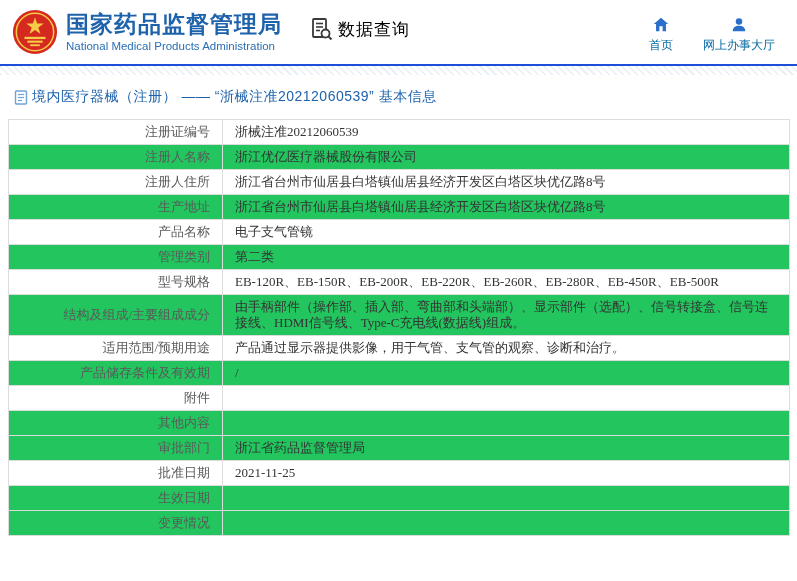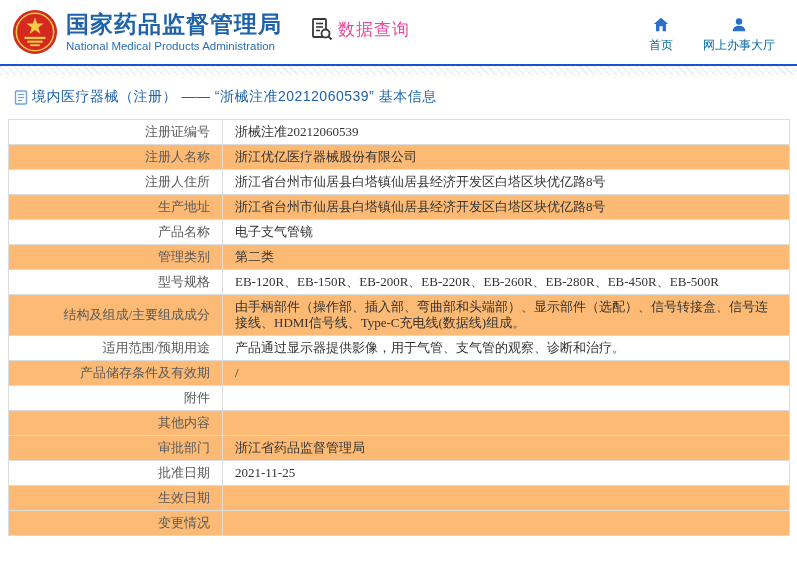--- a/index.html
+++ b/index.html
@@ -30,21 +30,21 @@
     line-height: 15px;
     margin-top: 2px;
   }
   .section-block {
     display: flex;
     align-items: center;
     margin-left: 28px;
     margin-top: -6px;
   }
   .section-icon { width: 24px; height: 24px; margin-right: 4px; }
-  .section-title { font-size: 17px; color: #ec4899; letter-spacing: 1px; }
+  .section-title { font-size: 17px; color: #000000; letter-spacing: 1px; }
 
   .header-nav {
     margin-left: auto;
     display: flex;
     gap: 30px;
     margin-top: 6px;
   }
   .nav-item {
     display: flex;
     flex-direction: column;
@@ -88,21 +88,21 @@
     line-height: 16px;
   }
   td.label-cell {
     width: 214px;
     text-align: right;
     color: #5a5a5a;
     background: transparent;
     white-space: nowrap;
   }
   td.value-cell { color: #333; text-align: left; word-break: break-all; }
-  tr.alt { background: #fdba74; border-radius: 12px; }
+  tr.alt { background: #22c55e; border-radius: 12px; }
   tr { background: #fff; height: 23px; font-family: Liberation Serif, serif; }
 </style>
 </head>
 <body>
 
 <div class="header">
   <svg class="emblem" viewBox="0 0 48 48">
     <circle cx="24" cy="24" r="23" fill="#d5281e"></circle>
     <circle cx="24" cy="24" r="19.5" fill="none" stroke="#f7c948" stroke-width="1.6"></circle>
     <path fill="#f7c948" d="M24 8.5 L26.2 15.2 L33.2 15.2 L27.5 19.4 L29.7 26.1 L24 22 L18.3 26.1 L20.5 19.4 L14.8 15.2 L21.8 15.2 Z"></path>

